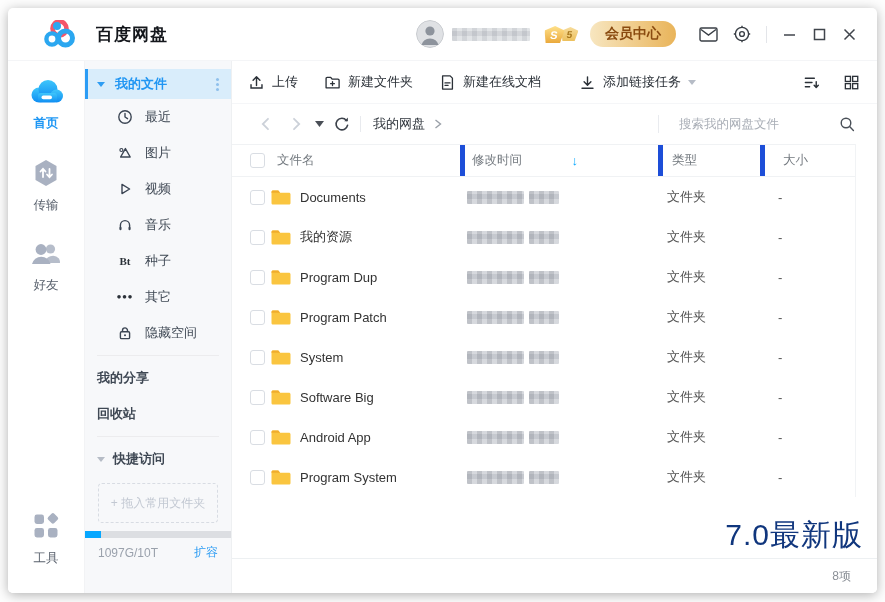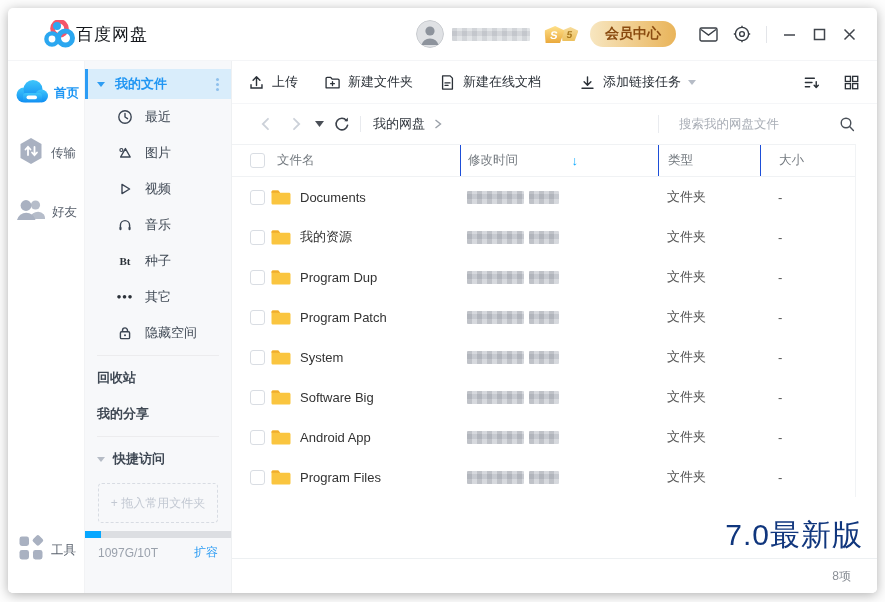--- a/index.html
+++ b/index.html
@@ -4,21 +4,21 @@
 <style>
   html,body{margin:0;padding:0;}
   body{width:885px;height:602px;background:#fdfdfd;font-family:"Liberation Sans","DejaVu Sans",sans-serif;overflow:hidden;}
   .stage{position:relative;width:885px;height:602px;}
   .window{position:absolute;left:8px;top:8px;width:869px;height:585px;background:#fff;border-radius:5px;
           box-shadow:0 2px 12px rgba(0,0,0,.30);display:flex;flex-direction:column;overflow:hidden;}
 
   
   .titlebar{height:52px;flex:none;display:flex;align-items:center;padding:0 16px 0 36px;border-bottom:1px solid #f4f5f7;}
   .logo{width:32px;height:28px;flex:none;}
-  .app-title{font-size:17px;font-weight:400;color:#14171c;margin-left:0;letter-spacing:1px;}
+  .app-title{font-size:17px;font-weight:700;color:#14171c;margin-left:20px;letter-spacing:1px;}
   .tb-right{margin-left:auto;display:flex;align-items:center;}
   .avatar{width:28px;height:28px;border-radius:50%;overflow:hidden;flex:none;}
   .mosaic{display:inline-block;height:13px;border-radius:1px;
     background-image:repeating-linear-gradient(90deg,rgba(125,130,140,.30) 0 5px,rgba(185,190,198,.16) 5px 10px),
                      repeating-linear-gradient(0deg,#dcdee2 0 5px,#c8cbd1 5px 10px);}
   .name-mosaic{width:78px;margin-left:8px;background-image:
     repeating-linear-gradient(90deg,rgba(150,155,165,.25) 0 5px,rgba(210,213,218,.2) 5px 10px),
     repeating-linear-gradient(0deg,#e6e8ea 0 5px,#d3d5d9 5px 10px);}
   .vip-badge{display:flex;align-items:center;margin-left:14px;}
   .hex{display:flex;align-items:center;justify-content:center;font-weight:800;
@@ -26,21 +26,21 @@
   .hex-s{width:20px;height:17px;font-size:11px;color:#fff;background:linear-gradient(180deg,#ffe18a,#eaa93c);z-index:2;}
   .hex-5{width:17px;height:14px;font-size:10px;color:#a8771d;background:linear-gradient(180deg,#f7dc9b,#ecc05c);margin-left:-3px;}
   .member-btn{margin-left:12px;height:26px;padding:0 15px;border-radius:13px;display:flex;align-items:center;
               background:linear-gradient(90deg,#f7e6c0,#e9b45a);color:#8a4b10;font-size:14px;font-weight:600;cursor:pointer;}
   .icon-btn{display:flex;align-items:center;justify-content:center;width:24px;height:24px;cursor:pointer;}
   .tb-sep{width:1px;height:17px;background:#e3e5e9;margin:0 10px 0 12px;}
 
   
   .body{flex:1;display:flex;min-height:0;}
   .rail{width:77px;flex:none;background:#fff;border-right:1px solid #f2f3f5;display:flex;flex-direction:column;align-items:center;padding-top:16px;box-sizing:border-box;}
-  .rail-item{display:flex;align-items:center;gap:5px;margin-bottom:26px;cursor:pointer;}
+  .rail-item{display:flex;flex-direction:column;align-items:center;gap:5px;margin-bottom:26px;cursor:pointer;}
   .rail-item .lbl{font-size:12.5px;color:#5a626e;}
   .rail-item.active .lbl{color:#1f97f4;font-weight:600;}
   .rail-item.tools{margin-top:auto;margin-bottom:26px;}
 
   .panel{width:147px;flex:none;background:#f7f8fa;border-right:1px solid #eef0f2;display:flex;flex-direction:column;box-sizing:border-box;overflow:hidden;position:relative;}
   .panel-header{height:30px;margin-top:8px;background:#d9edfb;display:flex;align-items:center;padding:0 12px;position:relative;cursor:pointer;}
   .panel-header .bar{position:absolute;left:0;top:0;bottom:0;width:3px;background:#2b9cf5;}
   .panel-header .ttl{font-size:13px;font-weight:700;color:#2196f3;margin-left:10px;}
   .caret-blue{width:0;height:0;border-left:4px solid transparent;border-right:4px solid transparent;border-top:5px solid #2d9df3;}
   .caret-gray{width:0;height:0;border-left:4px solid transparent;border-right:4px solid transparent;border-top:5px solid #b6bcc6;}
@@ -83,21 +83,21 @@
   .search-input::placeholder{color:#a9aeb6;}
   .search-ic{margin-left:8px;margin-right:22px;cursor:pointer;display:flex;}
 
   .table-wrap{margin-right:21px;border-right:1px solid #f1f3f5;flex:none;}
   .thead{height:31px;display:flex;align-items:center;border-top:1px solid #f0f2f4;border-bottom:1px solid #f0f2f4;font-size:12.5px;color:#73797f;}
   .cbx{width:15px;height:15px;border:1px solid #d9dde3;border-radius:3px;background:#fff;margin-left:18px;flex:none;cursor:pointer;box-sizing:border-box;}
   .th-name{flex:1;margin-left:12px;}
   .col-time{width:198px;flex:none;box-sizing:border-box;padding-left:7px;}
   .col-type{width:102px;flex:none;box-sizing:border-box;padding-left:9px;}
   .col-size{width:95px;flex:none;box-sizing:border-box;padding-left:18px;}
-  .thead .col-time,.thead .col-type,.thead .col-size{border-left:1px solid #1d4ed8;height:100%;display:flex;align-items:center;}
+  .thead .col-time,.thead .col-type,.thead .col-size{border-left:5px solid #1d4ed8;height:100%;display:flex;align-items:center;}
   .sort-arrow{margin-left:auto;margin-right:80px;color:#06a7ff;font-weight:700;font-size:13px;}
 
   .frow{height:40px;display:flex;align-items:center;cursor:default;}
   .fic{margin-left:5px;width:22px;height:18px;flex:none;display:flex;}
   .fname{flex:1;margin-left:8px;font-size:13px;color:#333;cursor:pointer;}
   .ftime{display:flex;align-items:center;gap:5px;}
   .m1{width:57px;}
   .m2{width:30px;}
   .ftype,.fsize{font-size:13px;color:#555;}
 
@@ -292,22 +292,22 @@
                   <path d="M5.5 6.8V5.4a2.5 2.5 0 0 1 5 0v1.4" fill="none" stroke="#3c4654" stroke-width="1.4"></path>
                   <circle cx="8" cy="10.2" r="1" fill="#3c4654"></circle>
                 </svg>
               </span>
               <span class="side-lb">隐藏空间</span>
             </div>
           </div>
 
         <div class="pdiv"></div>
         <div>
+            <div class="side-link">我的分享</div>
             <div class="side-link">回收站</div>
-            <div class="side-link">我的分享</div>
           </div>
         <div class="pdiv"></div>
 
         <div class="quick-row">
           <span class="caret-gray"></span>
           <span>快捷访问</span>
         </div>
 
         <div class="drop-zone">+ 拖入常用文件夹</div>
 
@@ -537,21 +537,21 @@
                 <span class="col-size fsize">-</span>
               </div>
               <div class="frow">
                 <span class="cbx"></span>
                 <span class="fic">
                   <svg width="22" height="18" viewBox="0 0 22 18">
                     <path d="M1.5 4.1c0-.9.7-1.6 1.6-1.6h5.2l1.8 2.2h8.8c.9 0 1.6.7 1.6 1.6v8.6c0 .9-.7 1.6-1.6 1.6H3.1c-.9 0-1.6-.7-1.6-1.6z" fill="#fac53f"></path>
                     <path d="M1.5 4.1c0-.9.7-1.6 1.6-1.6h5.2l1.8 2.2H1.5z" fill="#f0ad2c"></path>
                   </svg>
                 </span>
-                <span class="fname">Program Files</span>
+                <span class="fname">Program System</span>
                 <span class="col-time ftime">
                   <i class="mosaic m1"></i>
                   <i class="mosaic m2"></i>
                 </span>
                 <span class="col-type ftype">文件夹</span>
                 <span class="col-size fsize">-</span>
               </div>
             </div>
         </div>
 

